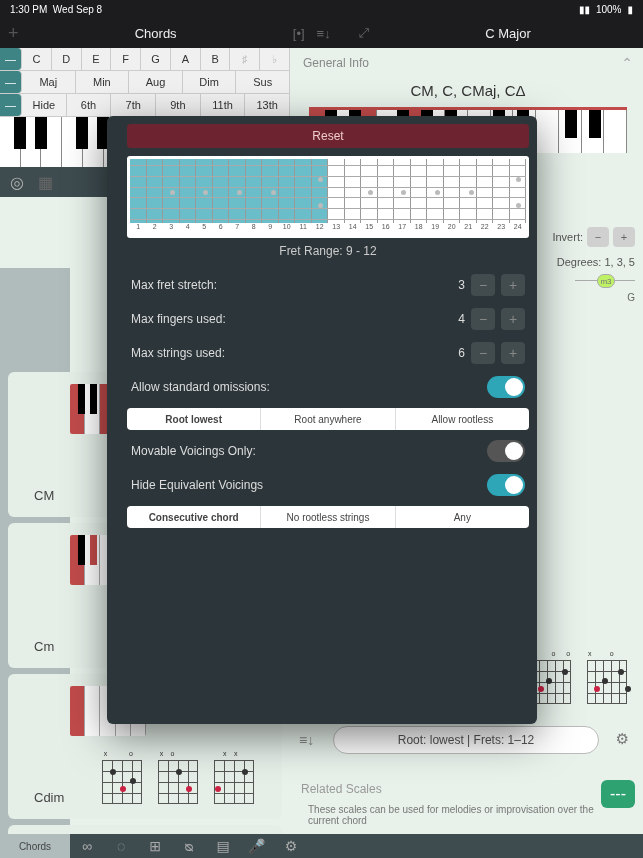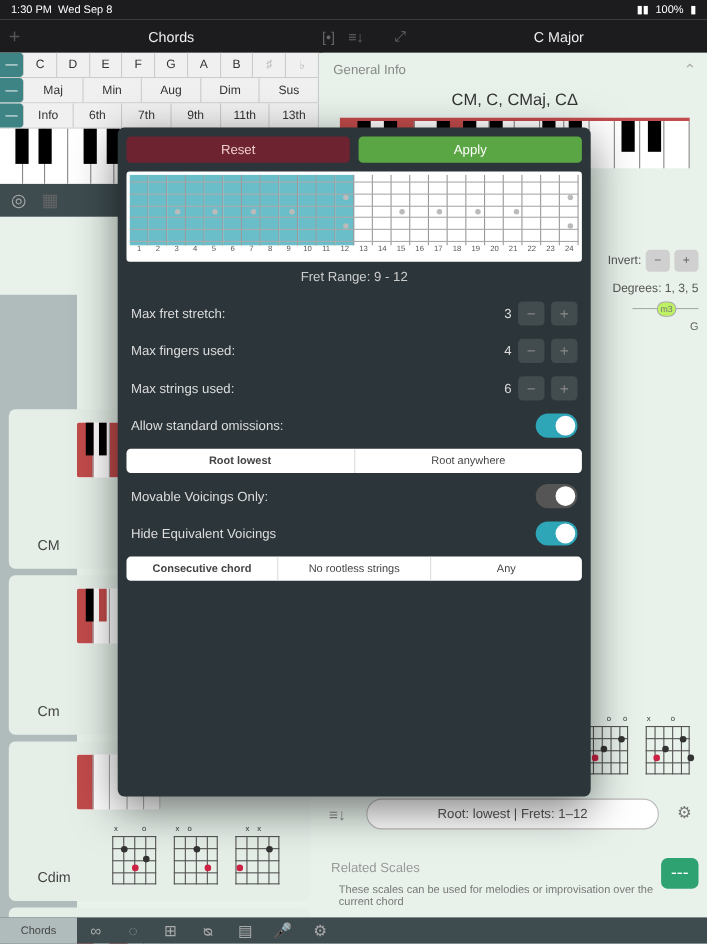--- a/index.html
+++ b/index.html
@@ -34,21 +34,21 @@
   .rightpiano{height:46px;margin:0 16px;background:#fff;display:flex;position:relative;border-top:3px solid #c24b4b;}
   .rightpiano .rw{flex:1;border-right:1px solid #888;}
   .rightpiano .rred{background:#c24b4b;}
   .rightpiano .rbk{position:absolute;top:0;width:12px;height:28px;background:#000;}
   .invert{position:absolute;right:8px;top:179px;font-size:11px;color:#555;display:flex;align-items:center;gap:4px;}
   .stepbtn{width:22px;height:20px;background:#d0d0d0;border-radius:4px;display:flex;align-items:center;justify-content:center;color:#666;}
   .degrees{position:absolute;right:8px;top:208px;font-size:11px;color:#555;}
   .degline{position:absolute;right:8px;top:232px;height:1px;width:60px;background:#aaa;}
   .m3{position:absolute;right:28px;top:226px;width:18px;height:14px;border:1px solid #aaa;border-radius:7px;font-size:8px;display:flex;align-items:center;justify-content:center;color:#777;background:#bef264;}
   .gnote{position:absolute;right:8px;top:244px;font-size:10px;color:#666;}
-  .modal{position:absolute;left:107px;top:116px;width:430px;height:608px;background:#2c3539;border-radius:6px;box-shadow:0 12px 40px rgba(0,0,0,.5);color:#ddd;font-size:12px;overflow:hidden;}
+  .modal{position:absolute;left:107px;top:116px;width:430px;height:608px;background:#2c3539;border-radius:6px;box-shadow:0 12px 40px rgba(0,0,0,.5);color:#ddd;font-size:12px;overflow:hidden;padding-left:12px;}
   .mtop{display:flex;gap:8px;padding:8px;}
   .mbtn{flex:1;height:24px;border-radius:4px;display:flex;align-items:center;justify-content:center;font-size:12px;}
   .reset{background:#6d2430;color:#ecc;}
   .apply{background:#5aa644;color:#fff;}
   .fretboard{background:#fff;margin:0 8px;border-radius:3px;padding:3px;}
   .fb{height:64px;display:flex;position:relative;}
   .fcol{flex:1;border-right:1px solid #999;position:relative;}
   .fhl{background:#6abec9;}
   .fstr{position:absolute;left:0;right:0;height:1px;background:#aaa;}
   .fnum{height:12px;display:flex;font-size:7px;color:#555;}
@@ -129,21 +129,21 @@
   <div class="row2">
     <div class="cell cellmin"></div>
     <div class="cell">Maj</div>
     <div class="cell">Min</div>
     <div class="cell">Aug</div>
     <div class="cell">Dim</div>
     <div class="cell">Sus</div>
   </div>
   <div class="row3">
     <div class="cell cellmin"></div>
-    <div class="cell">Info</div>
+    <div class="cell">Hide</div>
     <div class="cell">6th</div>
     <div class="cell">7th</div>
     <div class="cell">9th</div>
     <div class="cell">11th</div>
     <div class="cell">13th</div>
   </div>
   <div class="piano">
     <div class="wk"></div>
       <div class="wk"></div>
       <div class="wk"></div>
@@ -414,21 +414,20 @@
   <div class="ic">⊞</div>
   <div class="ic">ᴓ</div>
   <div class="ic">▤</div>
   <div class="ic">🎤</div>
   <div class="ic">⚙</div>
 </div>
 
 <div class="modal">
   <div class="mtop">
     <div class="mbtn reset">Reset</div>
-    <div class="mbtn apply">Apply</div>
   </div>
   <div class="fretboard">
     <div class="fb">
       <div class="fcol fhl"></div>
         <div class="fcol fhl"></div>
         <div class="fcol fhl"></div>
         <div class="fcol fhl"></div>
         <div class="fcol fhl"></div>
         <div class="fcol fhl"></div>
         <div class="fcol fhl"></div>
@@ -522,20 +521,21 @@
   </div>
   <div class="mrow">
     <span>Allow standard omissions:</span>
     <div class="toggle ton">
         <div class="tknob"></div>
       </div>
   </div>
   <div class="seg">
     <div class="sel">Root lowest</div>
     <div>Root anywhere</div>
+    <div>Allow rootless</div>
   </div>
   <div class="mrow">
     <span>Movable Voicings Only:</span>
     <div class="toggle toff">
         <div class="tknob" style="left:auto;right:2px;"></div>
       </div>
   </div>
   <div class="mrow">
     <span>Hide Equivalent Voicings</span>
     <div class="toggle ton">

